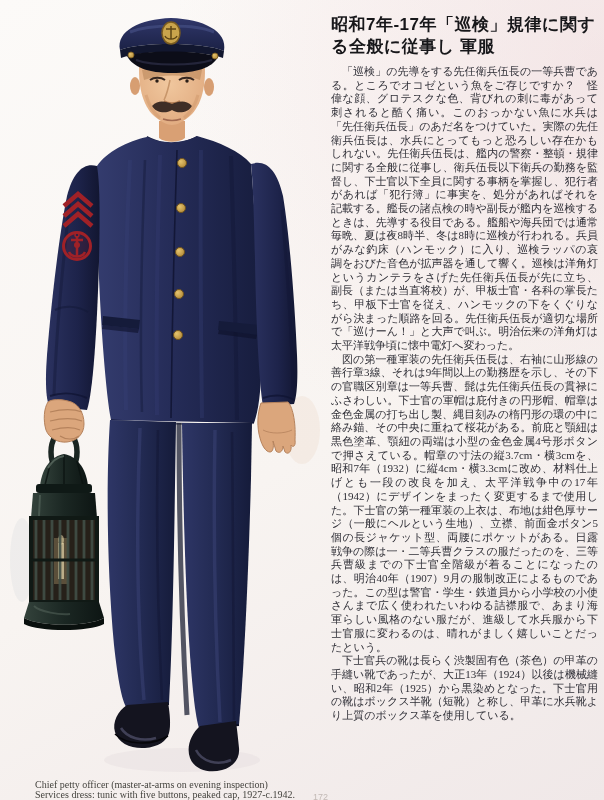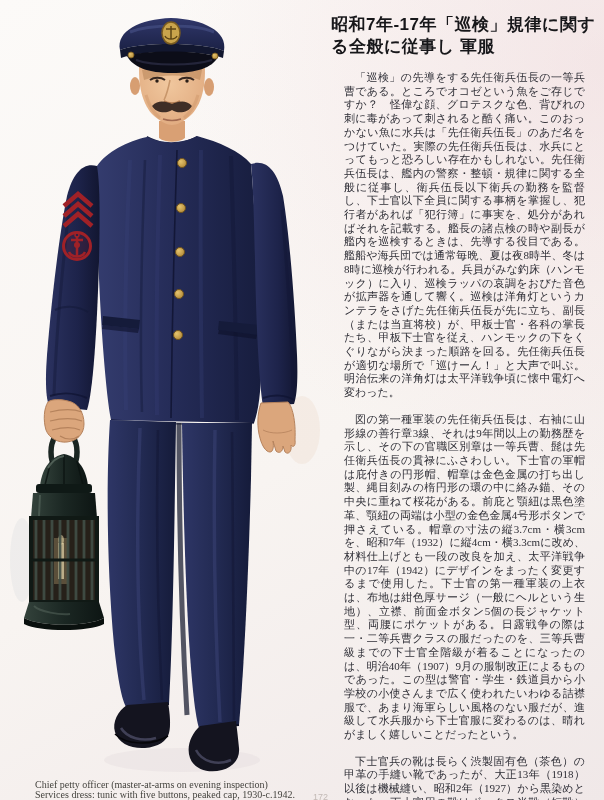--- a/index.html
+++ b/index.html
@@ -15,21 +15,21 @@
   .illustration{position:absolute;left:0;top:0;width:330px;height:800px;}
   .article{position:absolute;left:331px;top:14px;width:267px;}
   .article h1{
     margin:0 0 7px 0;
     font-family:"Liberation Sans",sans-serif;
     font-weight:bold;
     font-size:17px;line-height:22px;
     color:#17171a;letter-spacing:.5px;
   }
   .article .body p{
-    margin:13px;
+    margin:0;
     font-size:11px;line-height:13.7px;
     text-align:justify;text-justify:inter-character;
     color:#2e2e36;
     text-indent:11px;
   }
   .caption{
     position:absolute;left:35px;top:780px;width:290px;
     font-family:"Liberation Serif",serif;
     font-size:10px;line-height:9.6px;color:#45443f;
   }
@@ -225,23 +225,23 @@
       <path d="M50,412 C62,409 74,409 82,412 M50,421 C62,418 74,418 82,421 M52,430 C63,427 74,427 80,430" stroke="#b5825c" stroke-width="1.2" fill="none"></path>
       <path d="M60,436 C66,440 74,440 79,436" stroke="#b5825c" stroke-width="1.2" fill="none"></path>
     </g>
   </svg>
 
   <main class="article">
     <h1>昭和7年-17年「巡検」規律に関する全般に従事し 軍服</h1>
     <div class="body">
       <p>「巡検」の先導をする先任衛兵伍長の一等兵曹である。ところでオコゼという魚をご存じですか？　怪偉な顔、グロテスクな色、背びれの刺に毒があって刺されると酷く痛い。このおっかない魚に水兵は「先任衛兵伍長」のあだ名をつけていた。実際の先任衛兵伍長は、水兵にとってもっと恐ろしい存在かもしれない。先任衛兵伍長は、艦内の警察・整頓・規律に関する全般に従事し、衛兵伍長以下衛兵の勤務を監督し、下士官以下全員に関する事柄を掌握し、犯行者があれば「犯行簿」に事実を、処分があればそれを記載する。艦長の諸点検の時や副長が艦内を巡検するときは、先導する役目である。艦船や海兵団では通常毎晩、夏は夜8時半、冬は8時に巡検が行われる。兵員がみな釣床（ハンモック）に入り、巡検ラッパの哀調をおびた音色が拡声器を通して響く。巡検は洋角灯というカンテラをさげた先任衛兵伍長が先に立ち、副長（または当直将校）が、甲板士官・各科の掌長たち、甲板下士官を従え、ハンモックの下をくぐりながら決まった順路を回る。先任衛兵伍長が適切な場所で「巡けーん！」と大声で叫ぶ。明治伝来の洋角灯は太平洋戦争頃に懐中電灯へ変わった。</p>
       <p>図の第一種軍装の先任衛兵伍長は、右袖に山形線の善行章3線、それは9年間以上の勤務歴を示し、その下の官職区別章は一等兵曹、髭は先任衛兵伍長の貫禄にふさわしい。下士官の軍帽は庇付きの円形帽、帽章は金色金属の打ち出し製、縄目刻みの楕円形の環の中に絡み錨、その中央に重ねて桜花がある。前庇と顎紐は黒色塗革、顎紐の両端は小型の金色金属4号形ボタンで押さえている。帽章の寸法の縦3.7cm・横3cmを、昭和7年（1932）に縦4cm・横3.3cmに改め、材料仕上げとも一段の改良を加え、太平洋戦争中の17年（1942）にデザインをまったく変更するまで使用した。下士官の第一種軍装の上衣は、布地は紺色厚サージ（一般にヘルという生地）、立襟、前面金ボタン5個の長ジャケット型、両腰にポケットがある。日露戦争の際は一・二等兵曹クラスの服だったのを、三等兵曹級までの下士官全階級が着ることになったのは、明治40年（1907）9月の服制改正によるものであった。この型は警官・学生・鉄道員から小学校の小使さんまで広く使われたいわゆる詰襟服で、あまり海軍らしい風格のない服だが、進級して水兵服から下士官服に変わるのは、晴れがましく嬉しいことだったという。</p>
-      <p>下士官兵の靴は長らく渋製固有色（茶色）の甲革の手縫い靴であったが、大正13年（1918）以後は機械縫い、昭和2年（1927）から黒染めとなった。下士官用の靴はボックス半靴（短靴）と称し、甲革に水兵靴より上質のボックス革を使用している。</p>
+      <p>下士官兵の靴は長らく渋製固有色（茶色）の甲革の手縫い靴であったが、大正13年（1924）以後は機械縫い、昭和2年（1925）から黒染めとなった。下士官用の靴はボックス半靴（短靴）と称し、甲革に水兵靴より上質のボックス革を使用している。</p>
     </div>
   </main>
 
   <div class="caption">
     <div>Chief petty officer (master-at-arms on evening inspection)</div>
-    <div>Services dress: tunic with five buttons, peaked cap, 1930-c.1942.</div>
+    <div>Services dress: tunic with five buttons, peaked cap, 1927-c.1942.</div>
   </div>
 
   <div class="pagenum">172</div>
 </div>
 
 </body></html>

